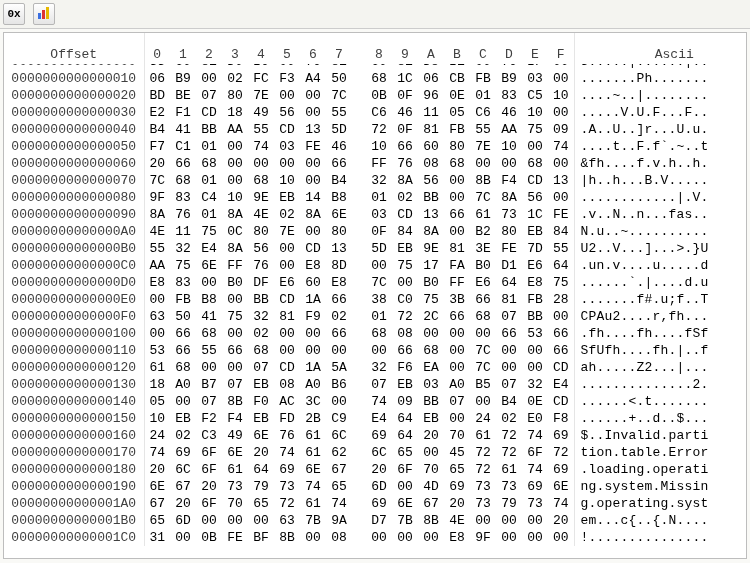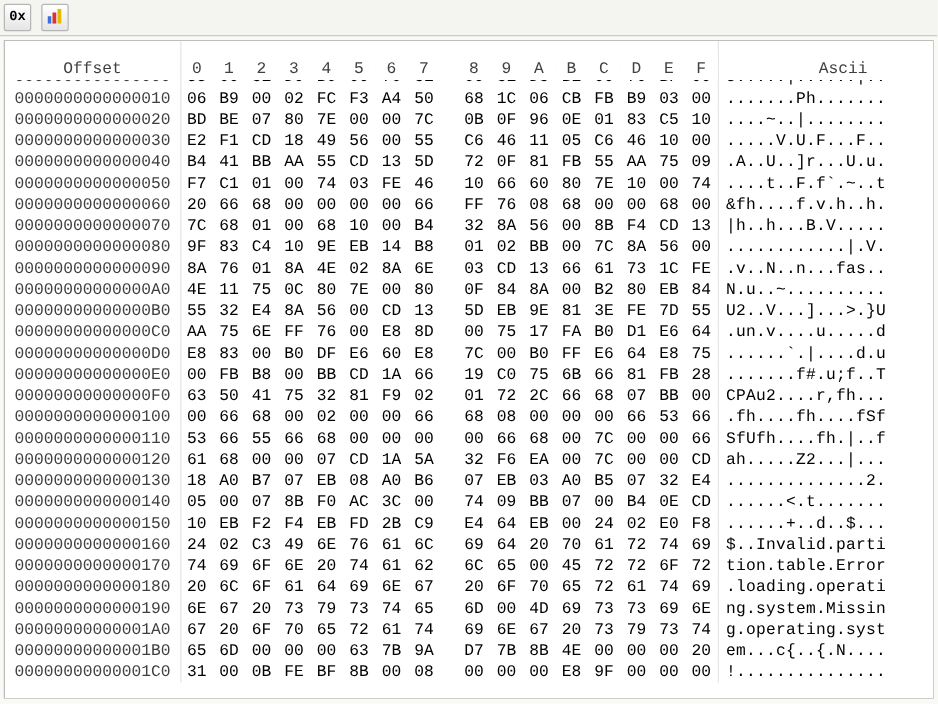--- a/index.html
+++ b/index.html
@@ -360,24 +360,24 @@
           <td class="offset-cell">00000000000000E0</td>
           <td class="hex-cell">00</td>
           <td class="hex-cell">FB</td>
           <td class="hex-cell">B8</td>
           <td class="hex-cell">00</td>
           <td class="hex-cell">BB</td>
           <td class="hex-cell">CD</td>
           <td class="hex-cell">1A</td>
           <td class="hex-cell">66</td>
           <td class="gap-cell"></td>
-          <td class="hex-cell">19</td>
+          <td class="hex-cell">38</td>
           <td class="hex-cell">C0</td>
           <td class="hex-cell">75</td>
-          <td class="hex-cell">6B</td>
+          <td class="hex-cell">3B</td>
           <td class="hex-cell">66</td>
           <td class="hex-cell">81</td>
           <td class="hex-cell">FB</td>
           <td class="hex-cell">28</td>
           <td class="ascii-cell">.......f#.u;f..T</td>
         </tr>
         <tr>
           <td class="offset-cell">00000000000000F0</td>
           <td class="hex-cell">63</td>
           <td class="hex-cell">50</td>

